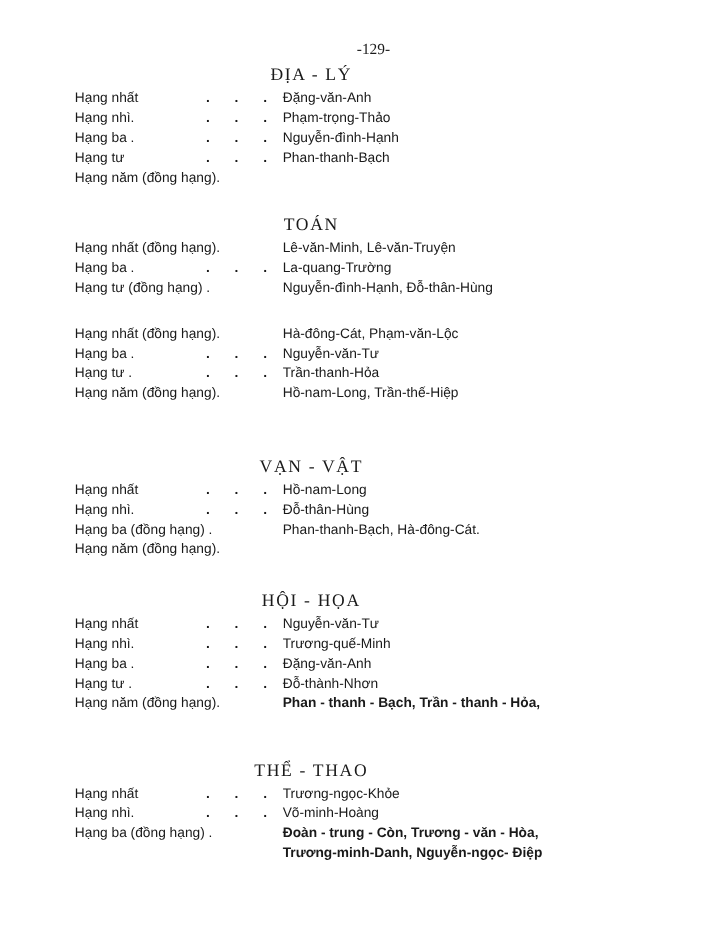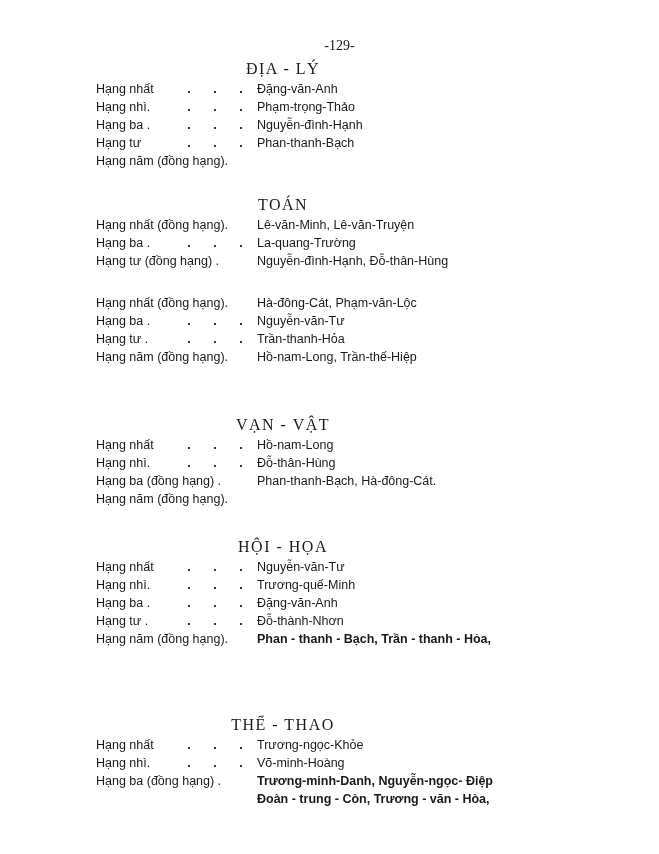--- a/index.html
+++ b/index.html
@@ -4,21 +4,21 @@
 <style>
   html, body { margin:0; padding:0; background:#ffffff; }
   body { width:659px; height:854px; position:relative; overflow:hidden;
          font-family:"Liberation Sans", sans-serif; color:#1a1a1a; }
   .page-num { position:absolute; top:38px; left:0; width:659px; text-align:center;
               font-family:Liberation Serif, serif; font-size:14px; padding-left:20px; box-sizing:border-box;}
   .section { position:absolute; left:0; width:546px; }
   .sec-title { text-align:center; font-family:"Liberation Serif", serif; font-size:16px;
                letter-spacing:1.5px; padding-left:20px; box-sizing:border-box; height:22px; line-height:22px;}
   .row { position:relative; height:18px; font-size:12.5px; line-height:18px; }
-  .row .rank { position:absolute; left:96px; white-space:nowrap; }
+  .row .rank { position:absolute; left:68px; white-space:nowrap; }
   .row .dots { position:absolute; left:176px; white-space:nowrap; letter-spacing:0; }
   .row .dots span { display:inline-block; width:26px; text-align:center; font-weight:bold; }
   .row .names { position:absolute; left:257px; white-space:nowrap; }
   .row.tall { height:36px; }
   .row.tall .names { line-height:18px;font-weight:bold; }
 </style>
 </head>
 <body>
 
 <div class="page-num">-129-</div>
@@ -163,37 +163,37 @@
           <div>Đỗ-thành-Nhơn</div>
         </span>
       </div>
       <div class="row tall">
         <span class="rank">Hạng năm (đồng hạng).</span>
         <span class="names">
           <div>Phan - thanh - Bạch,   Trần - thanh - Hỏa,</div>
         </span>
       </div>
     </div>
-    <div class="section" style="top: 690px; margin-top: 24px;">
+    <div class="section" style="top: 690px;">
       <div class="sec-title">THỂ - THAO</div>
       <div class="row">
         <span class="rank">Hạng nhất</span>
         <span class="dots"><span>.</span><span>.</span><span>.</span></span>
         <span class="names">
           <div>Trương-ngọc-Khỏe</div>
         </span>
       </div>
       <div class="row">
         <span class="rank">Hạng nhì.</span>
         <span class="dots"><span>.</span><span>.</span><span>.</span></span>
         <span class="names">
           <div>Võ-minh-Hoàng</div>
         </span>
       </div>
       <div class="row tall">
         <span class="rank">Hạng ba (đồng hạng)  .</span>
         <span class="names">
+          <div>Đoàn - trung - Còn,  Trương - văn - Hòa,</div>
           <div>Trương-minh-Danh, Nguyễn-ngọc- Điệp</div>
-          <div>Đoàn - trung - Còn,  Trương - văn - Hòa,</div>
         </span>
       </div>
     </div>
   </div>
 
 </body></html>

